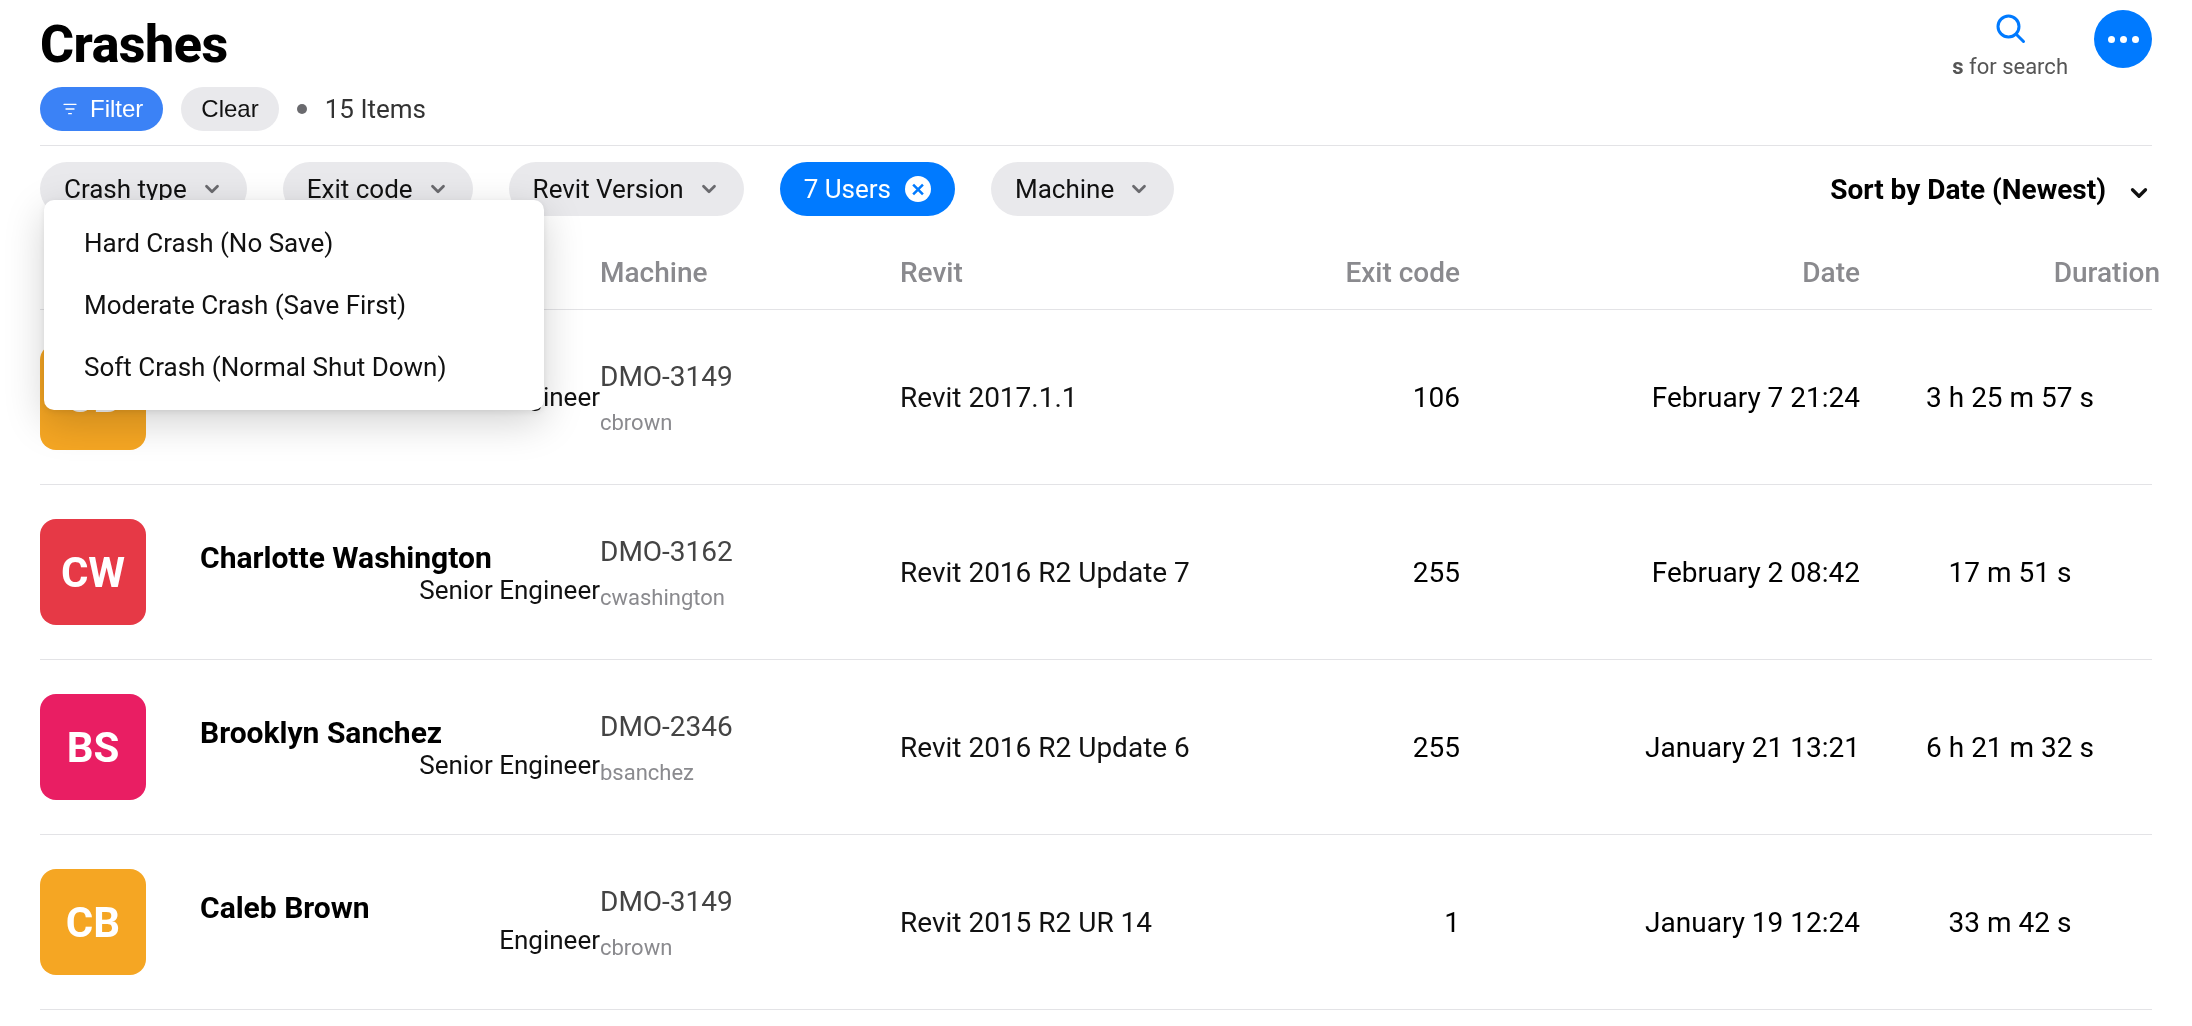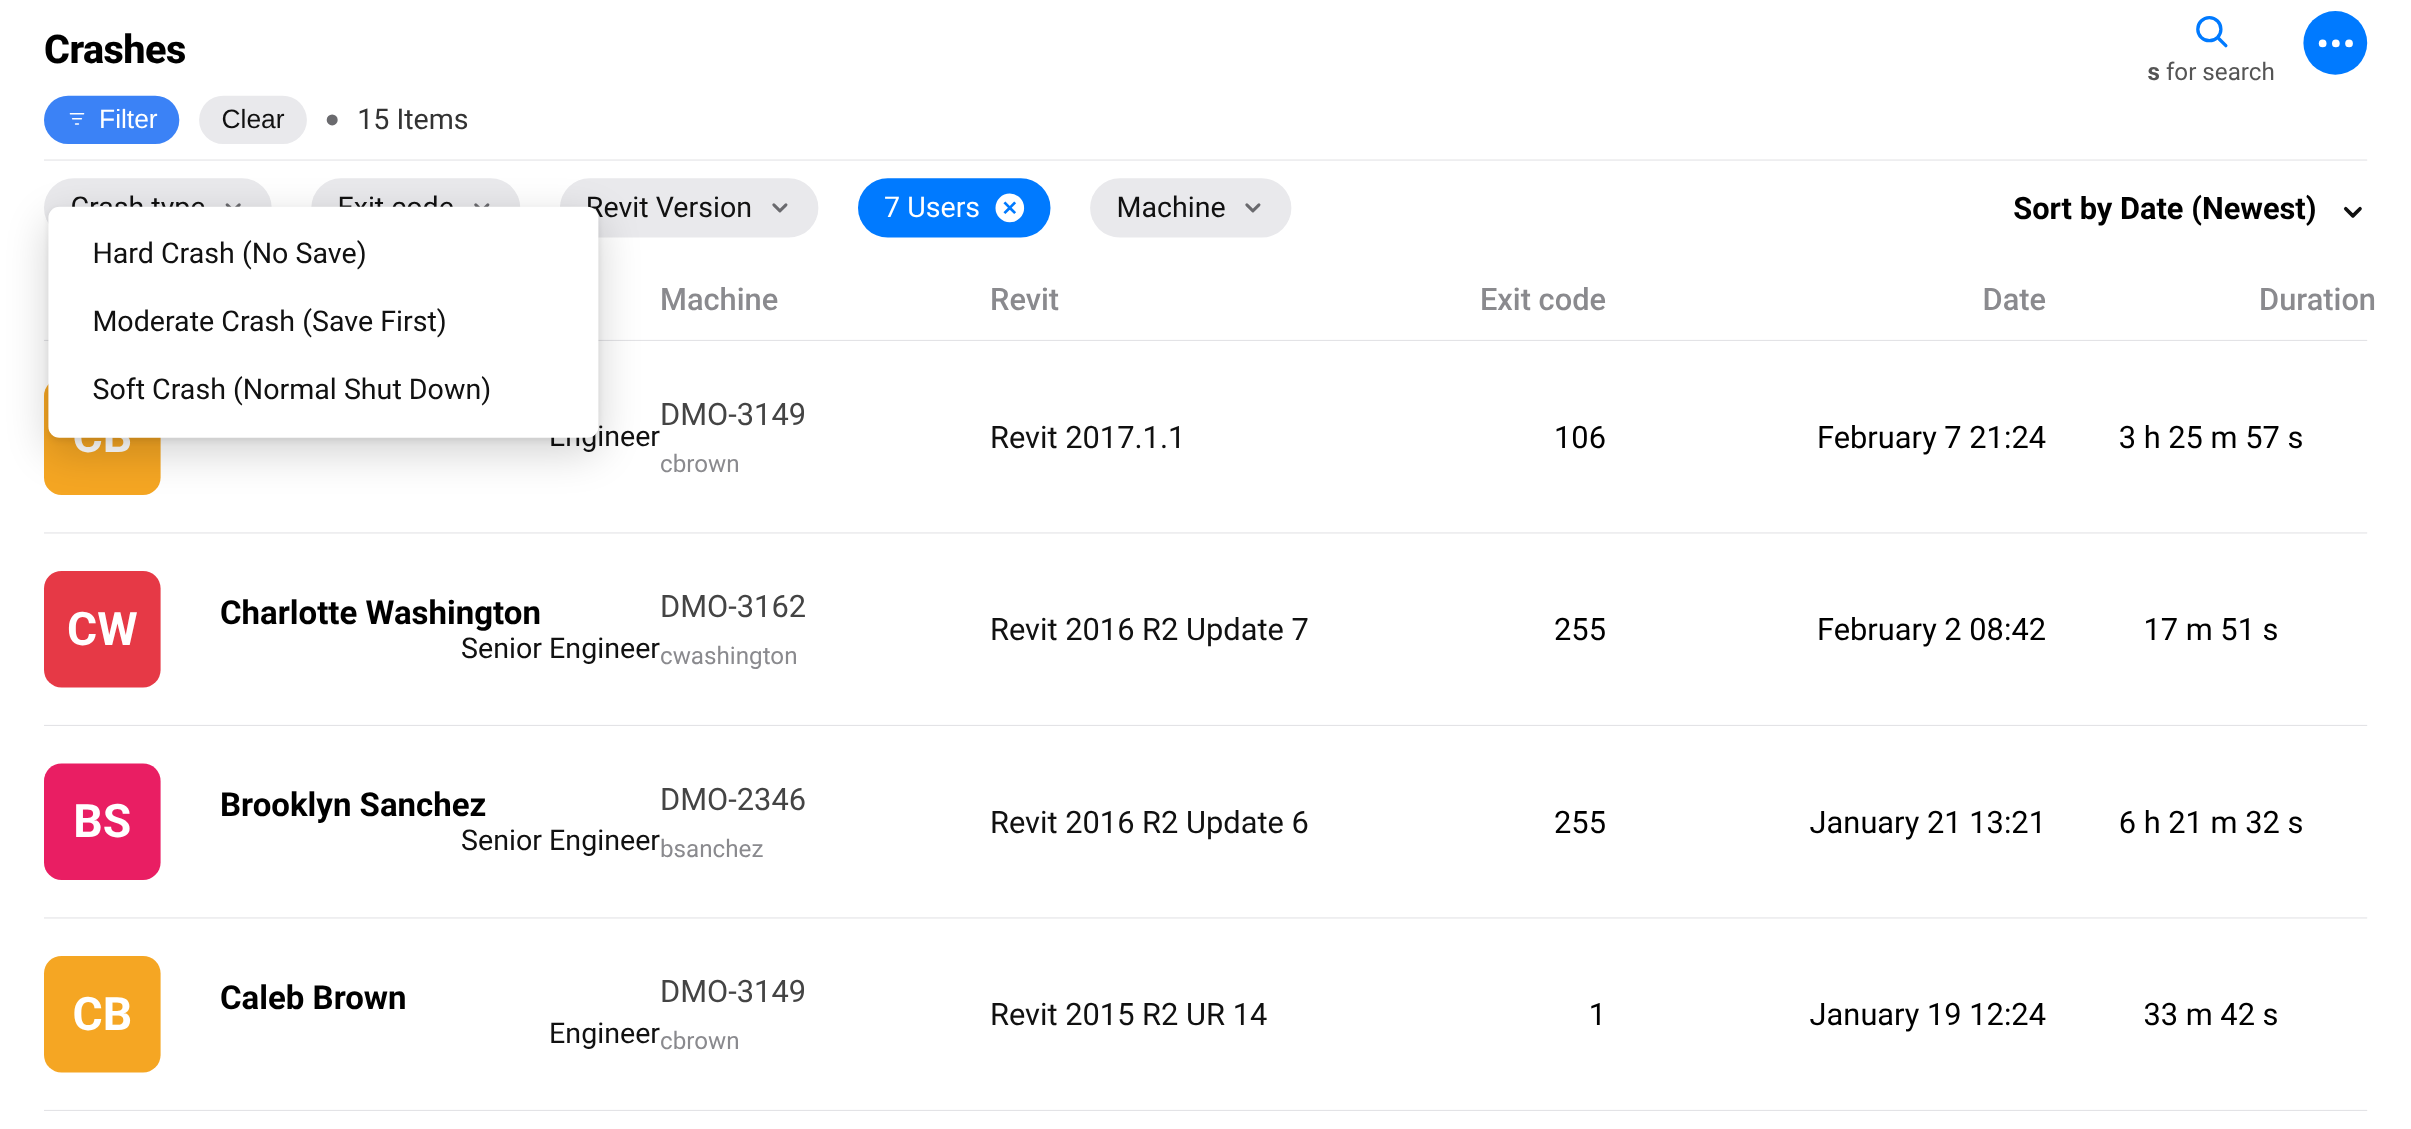--- a/index.html
+++ b/index.html
@@ -13,21 +13,21 @@
 }
 
 
 .header-row {
   display: flex;
   align-items: center;
   justify-content: space-between;
   margin-bottom: 8px;
 }
 .page-title {
-  font-size: 36px;
+  font-size: 52px;
   font-weight: 800;
   letter-spacing: -0.5px;
 }
 .header-actions {
   display: flex;
   align-items: flex-start;
   gap: 26px;
 }
 .search-block {
   display:flex;
@@ -119,21 +119,21 @@
   gap:20px;
   font-size: 28px;
   font-weight: 700;
   cursor:pointer;
 }
 
 
 .dropdown {
   position:absolute;
   left: 44px;
-  top: 188px;
+  top: 200px;
   width: 500px;
   background:#fff;
   border-radius: 10px;
   box-shadow: 0 12px 40px rgba(0,0,0,.18), 0 2px 6px rgba(0,0,0,.08);
   padding: 12px 0;
   z-index:10;
 }
 .dropdown-item {
   padding: 16px 40px;
   font-size: 26px;

